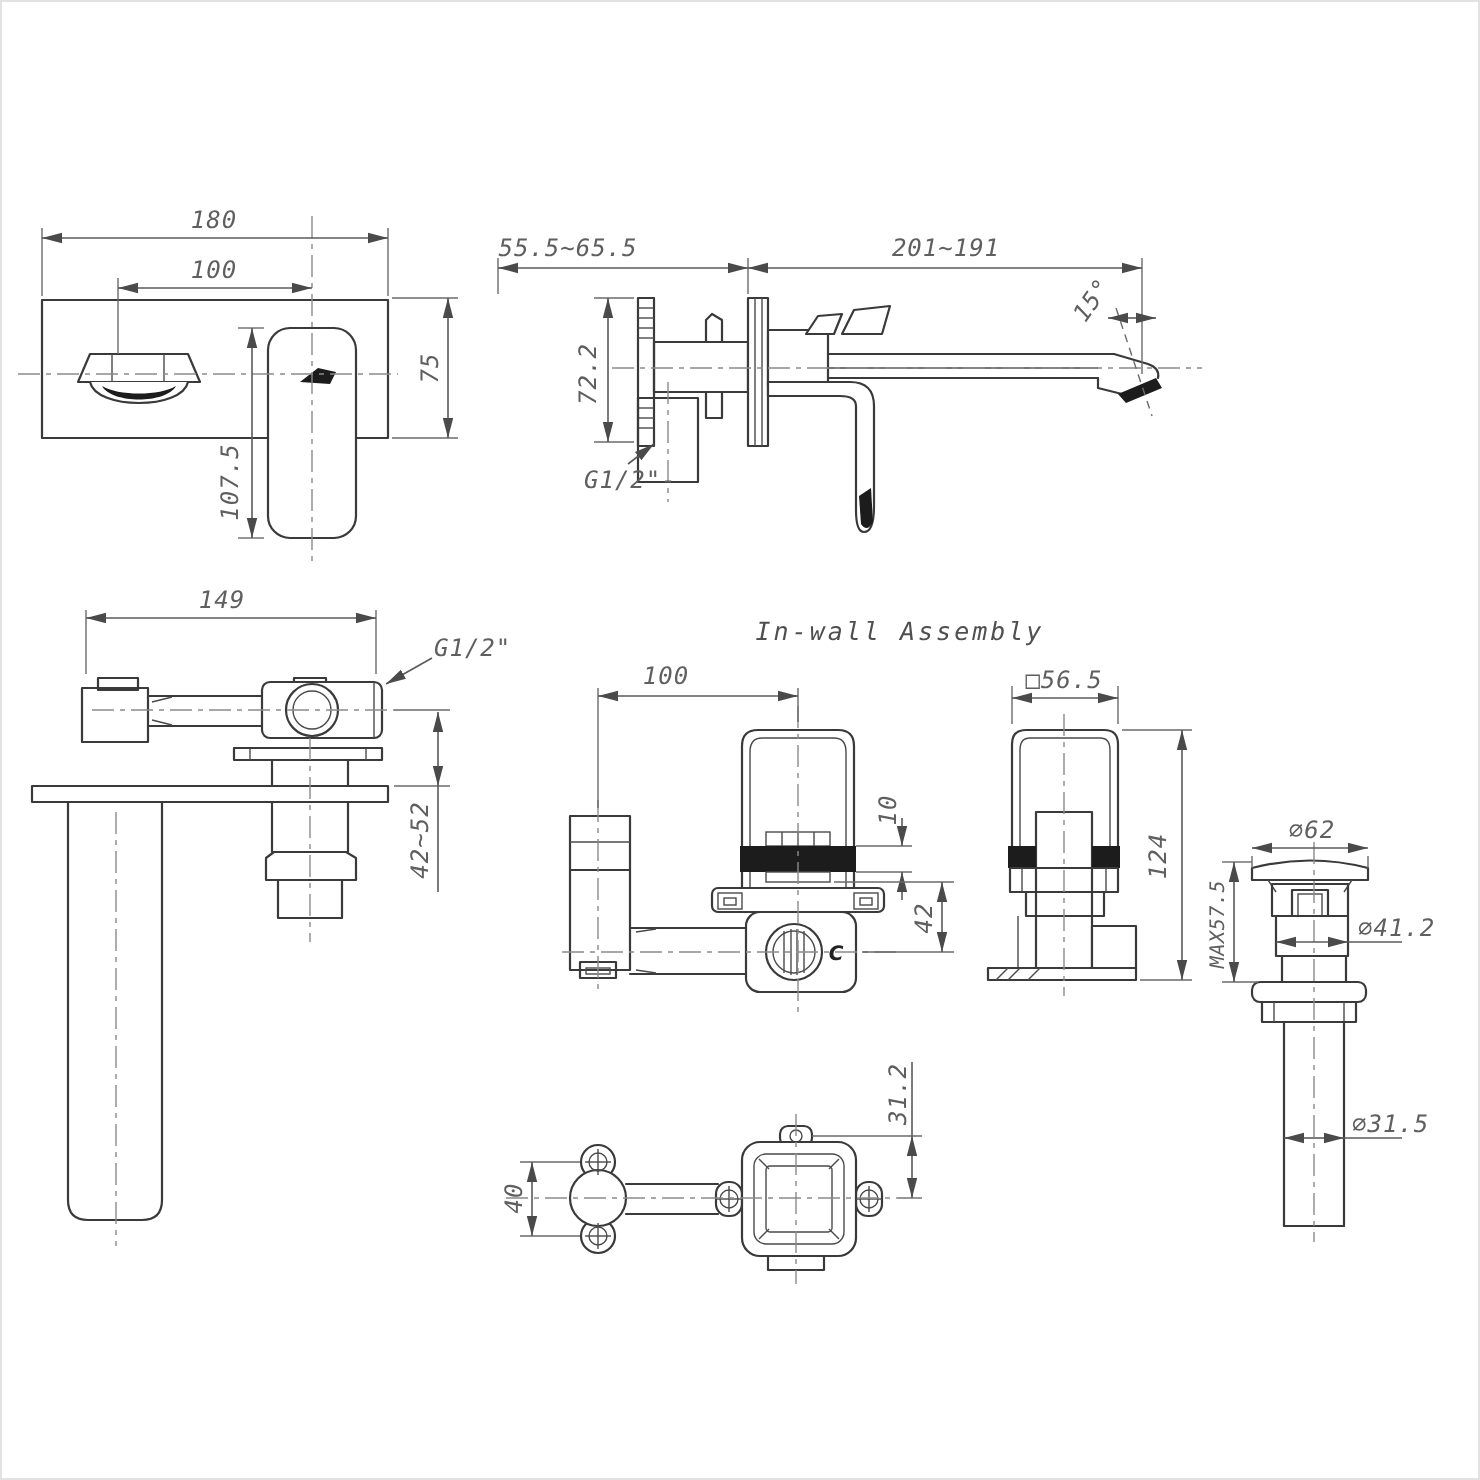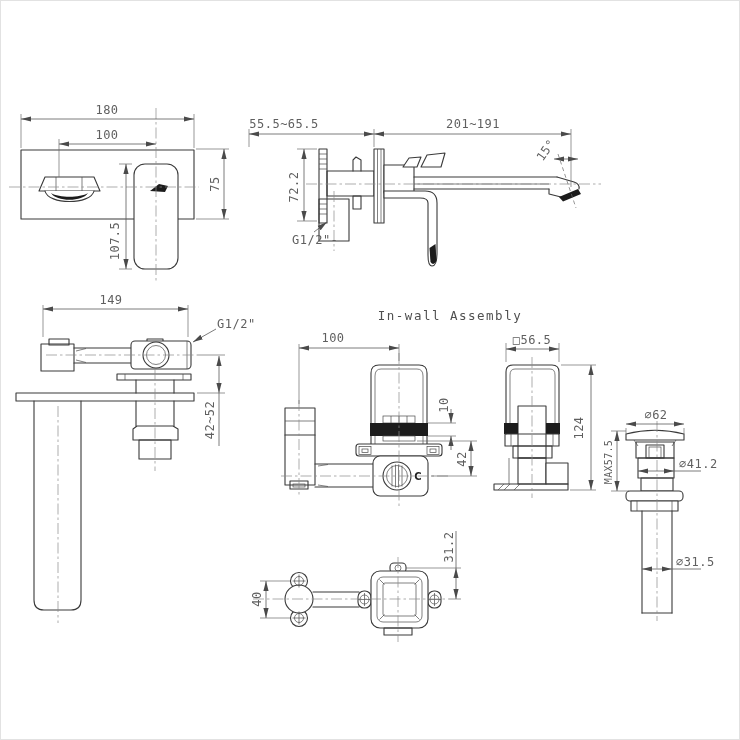--- a/index.html
+++ b/index.html
@@ -2,20 +2,21 @@
 <html><head>
 <meta charset="utf-8">
 <style>
   html,body { margin:0; padding:0; background:#fff; }
   .frame {
     width:738px; height:738px;
     border:1px solid #e2e2e2;
     background:#ffffff;
     position:relative;
     font-family:"DejaVu Sans Mono", monospace;
+    font-style:italic;
   }
   svg { display:block; }
   .o  { fill:none; stroke:#3a3a3a; stroke-width:1.1; stroke-linejoin:round; stroke-linecap:round; }
   .ow { fill:#ffffff; stroke:#3a3a3a; stroke-width:1.1; stroke-linejoin:round; stroke-linecap:round; }
   .tn { fill:none; stroke:#4a4a4a; stroke-width:0.7; }
   .blk{ fill:#1c1c1c; stroke:none; }
   .dm { fill:none; stroke:#5a5a5a; stroke-width:0.8; }
   .ex { fill:none; stroke:#6a6a6a; stroke-width:0.7; }
   .cl { fill:none; stroke:#8a8a8a; stroke-width:0.7; stroke-dasharray:11 3 2.5 3; }
   .dash { fill:none; stroke:#6a6a6a; stroke-width:0.7; stroke-dasharray:4 3; }

